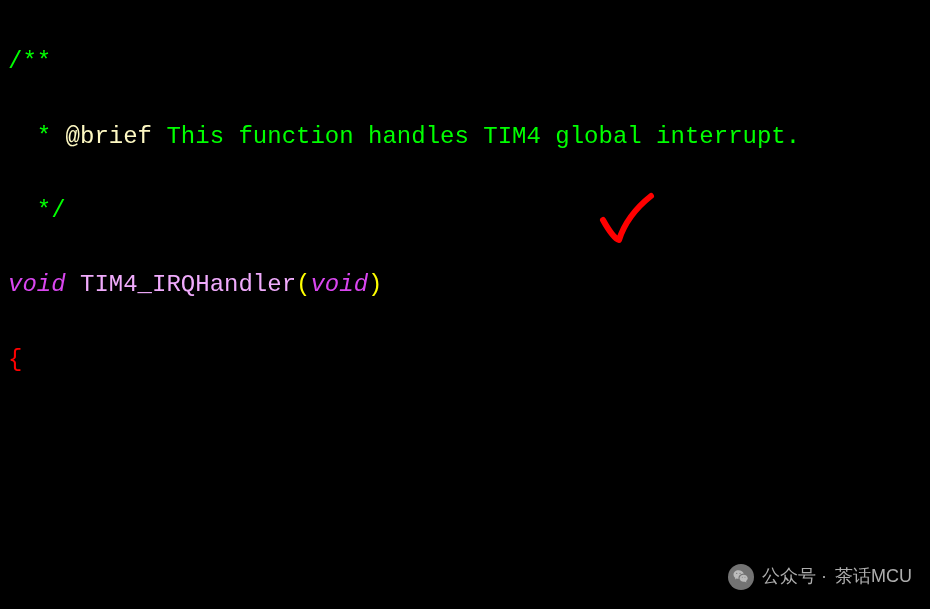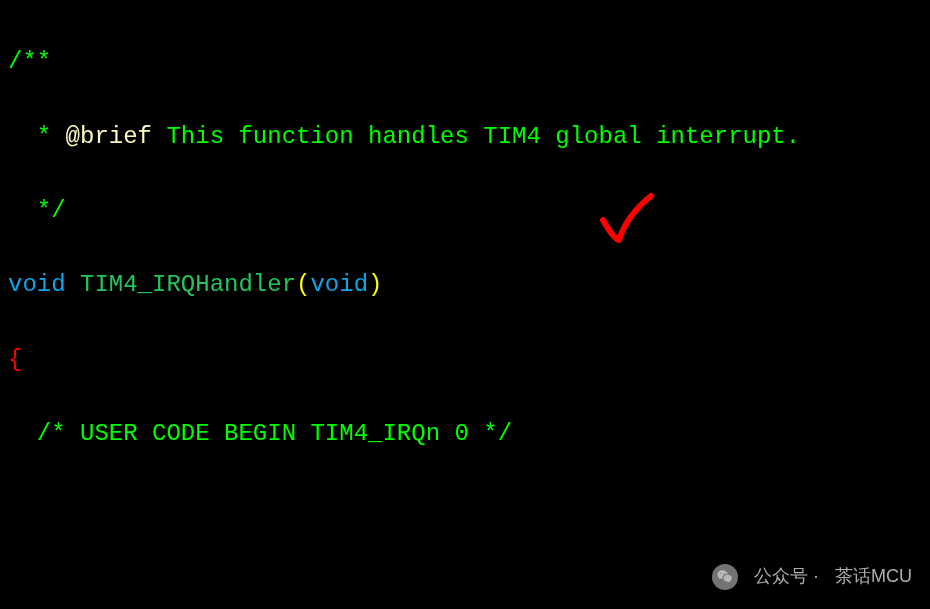--- a/index.html
+++ b/index.html
@@ -13,38 +13,38 @@
     height: 609px;
     overflow: hidden;
     position: relative;
   }
   .code-block {
     padding: 6px 8px;
     white-space: pre;
   }
   .green { color: #00ff00; }
   .purple { color: #fef9c3; }
-  .cyan { color: #0ea5e9; }
-  .orange { color: #22c55e; text-align: center; }
+  .cyan { color: #d946ef; font-style: italic; }
+  .orange { color: #f0abfc; text-align: center; }
   .yellow { color: #ffff00; }
   .red { color: #ff0000; }
   .blank { height: 5px; }
   .checkmark {
     position: absolute;
     left: 595px;
     top: 190px;
     pointer-events: none;
   }
   .watermark {
     position: absolute;
     right: 18px;
     bottom: 18px;
     display: flex;
     align-items: center;
-    gap: 16px;
+    gap: 8px;
     color: #cccccc;
     font-family: sans-serif;
     font-size: 18px;
     opacity: 0.85;
   }
   .wm-icon {
     width: 26px;
     height: 26px;
     border-radius: 50%;
     background: #888;
@@ -55,21 +55,20 @@
 </style>
 </head>
 <body>
 
 <div class="code-block">
 <div><span class="green">/**</span></div>
 <div><span class="green">  * </span><span class="purple">@brief</span><span class="green"> This function handles TIM4 global interrupt.</span></div>
 <div><span class="green">  */</span></div>
 <div><span class="cyan">void</span><span class="orange"> TIM4_IRQHandler</span><span class="yellow">(</span><span class="cyan">void</span><span class="yellow">)</span></div>
 <div><span class="red">{</span></div>
-<div><span class="green">  /* USER CODE BEGIN TIM4_IRQn 0 */</span></div>
 <div class="blank"></div>
 <div><span>    </span></div>
 <div class="blank"></div>
 
 
 
 
 
 
 

